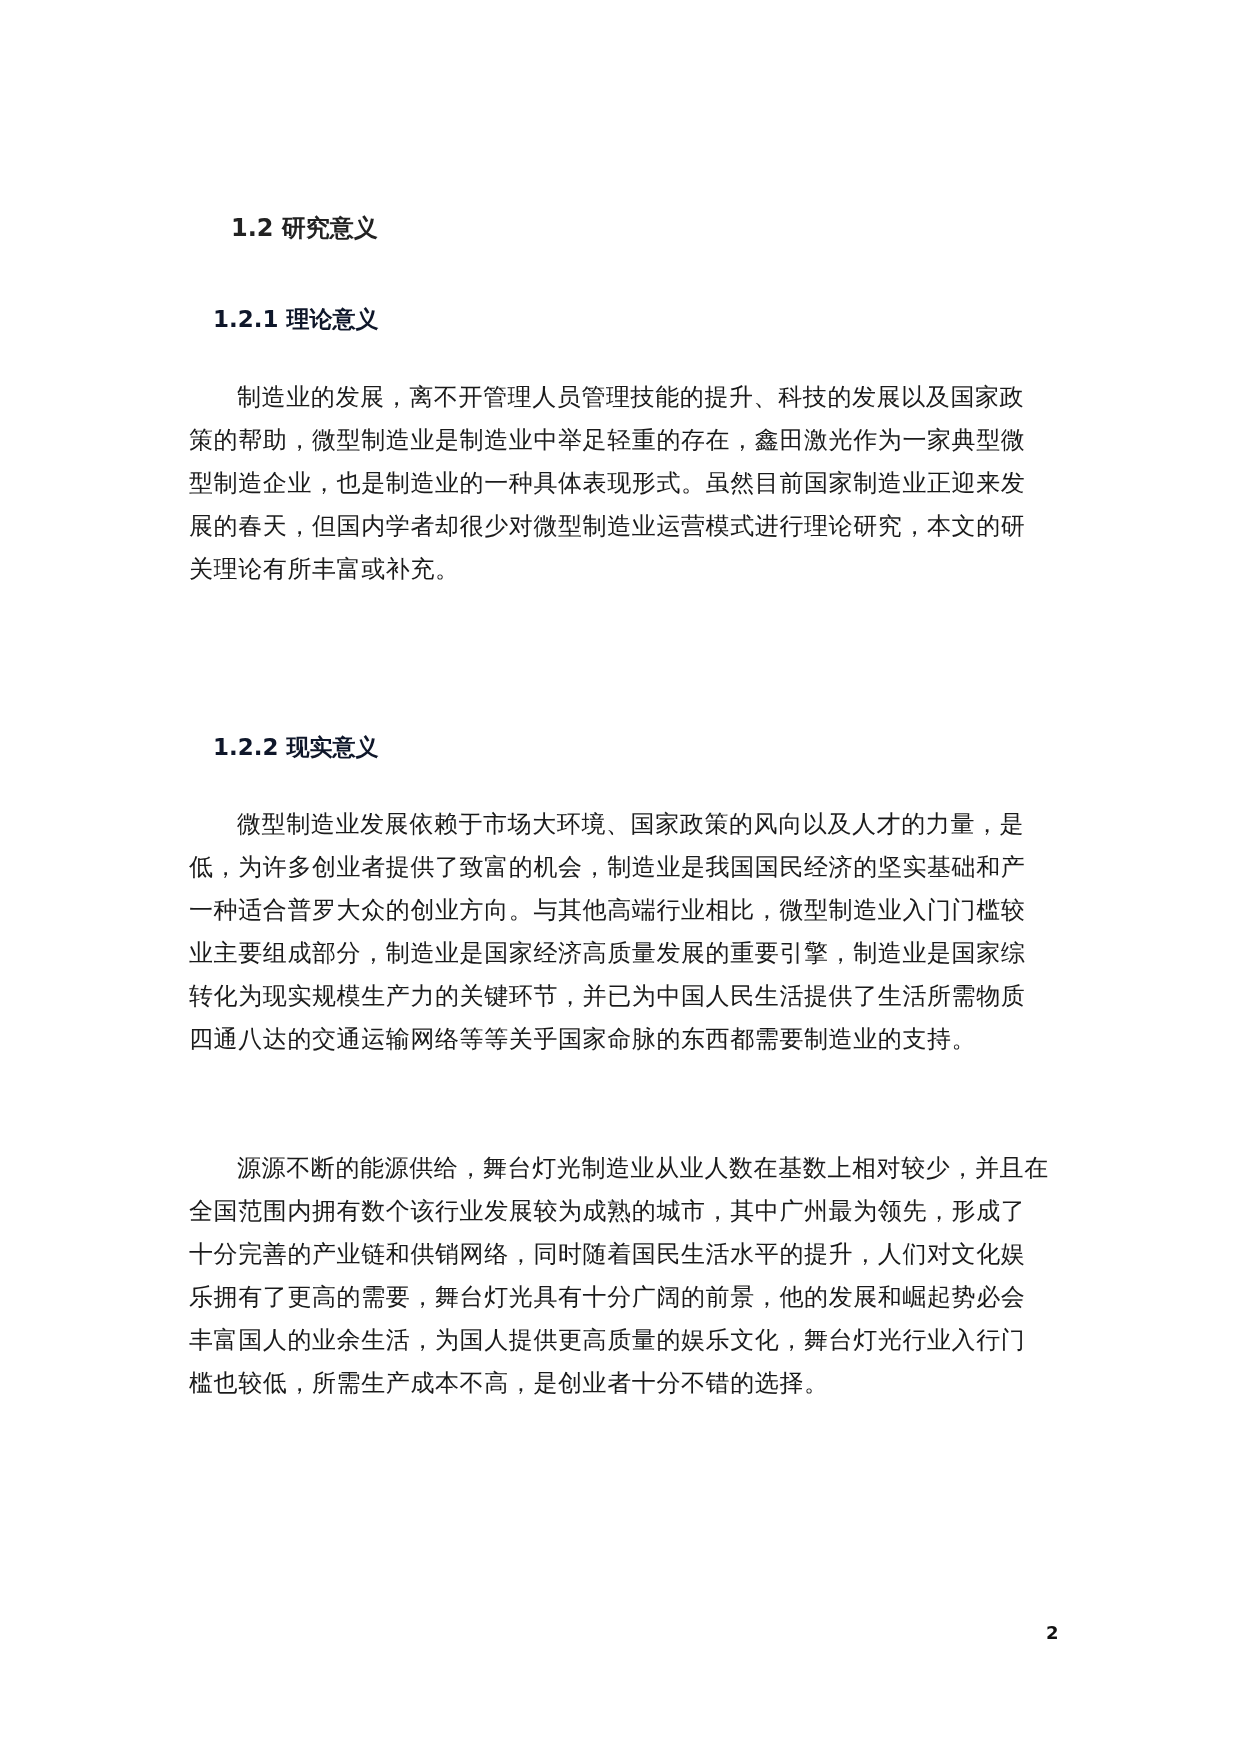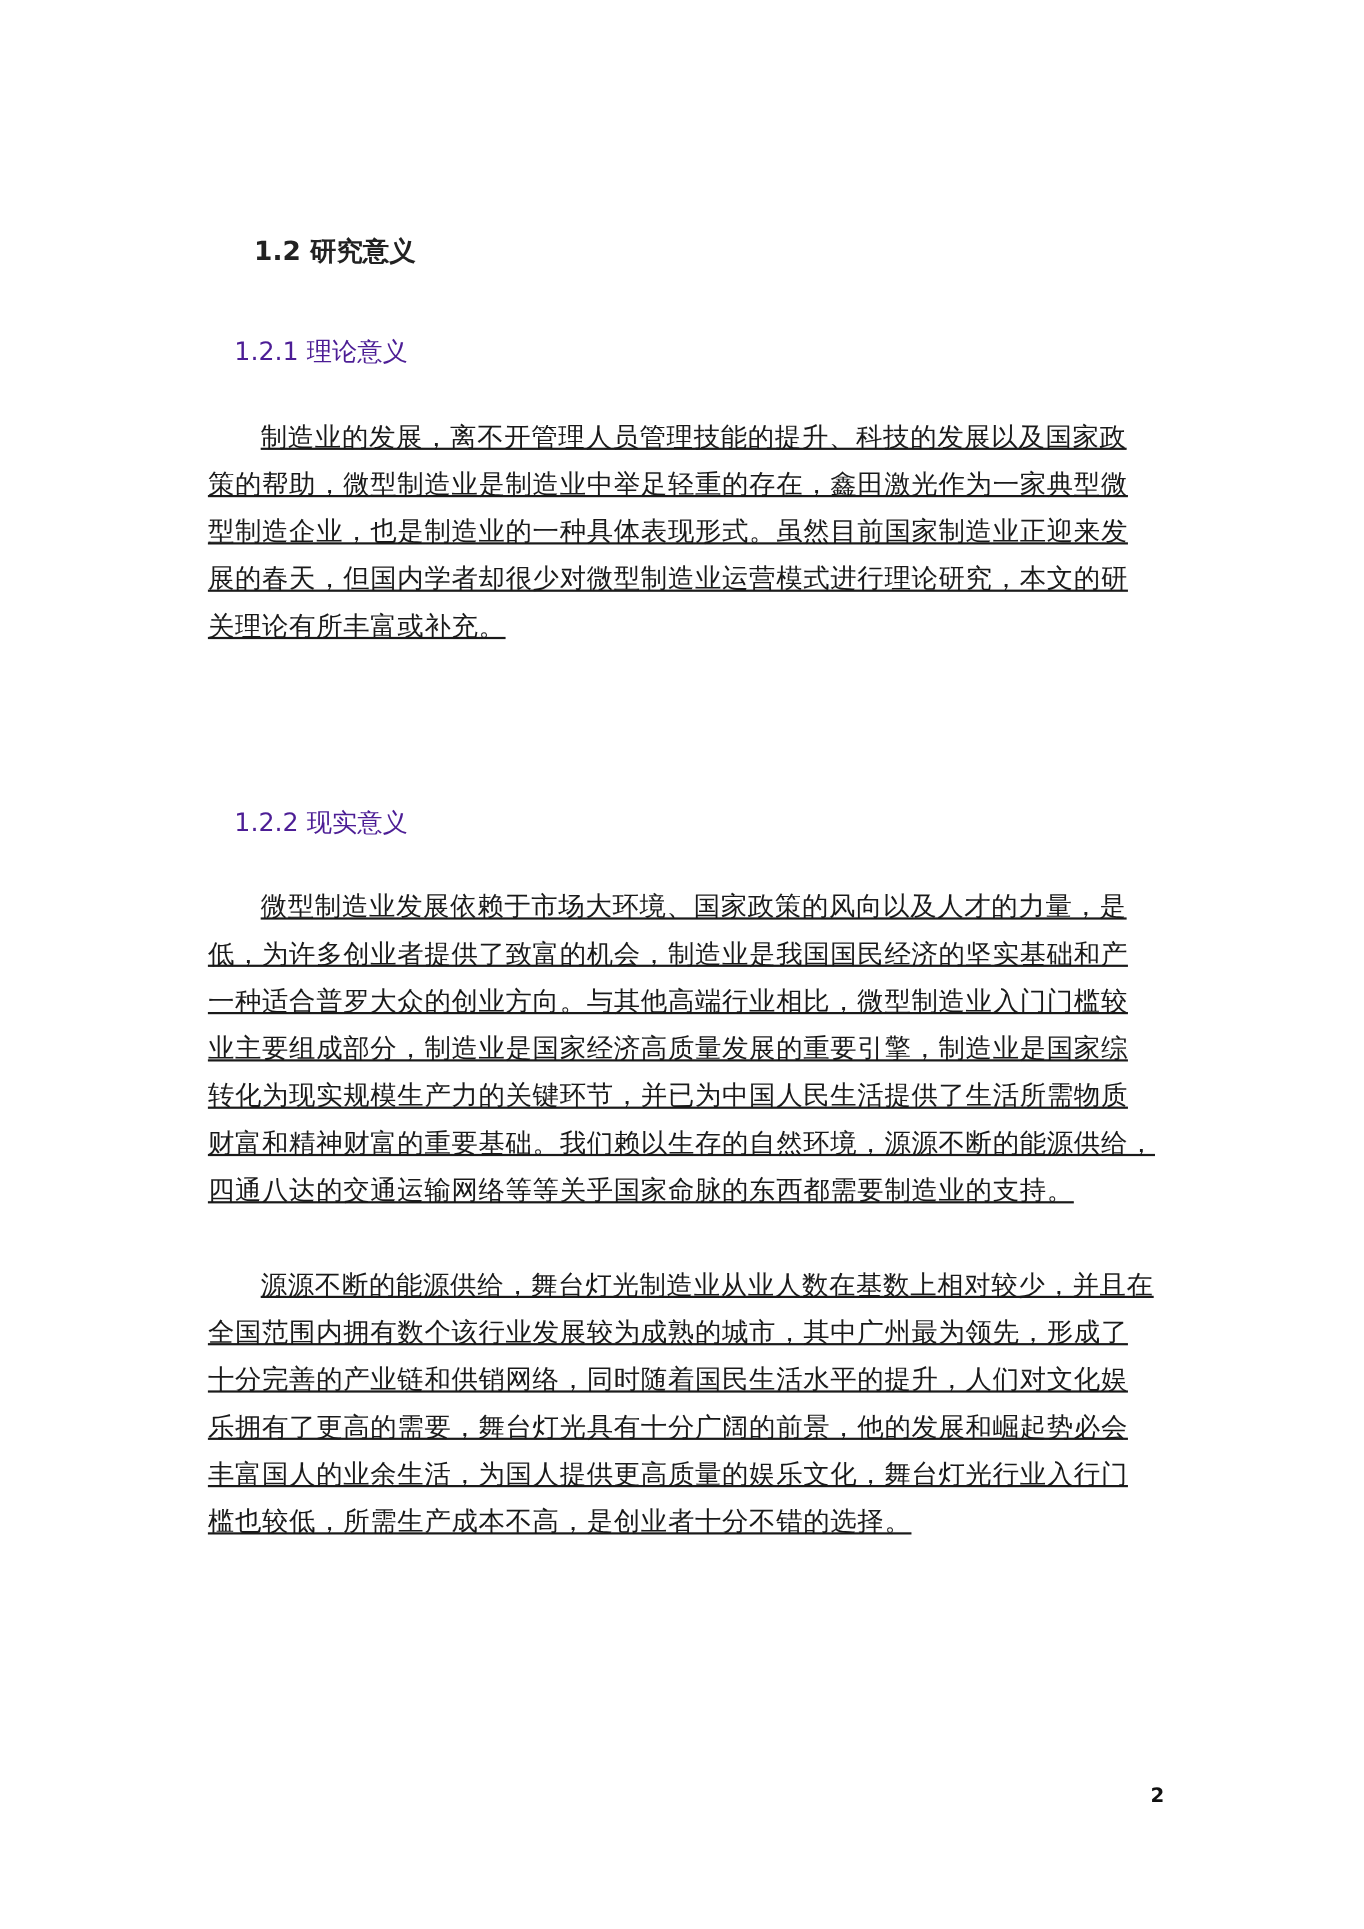--- a/index.html
+++ b/index.html
@@ -29,40 +29,39 @@
       font-weight: bold;
       color: #222;
       letter-spacing: 0px;
       white-space: nowrap;
       margin-left: 18px;
     }
     .h3 {
       position: absolute;
       left: 213px;
       font-size: 23px;
-      font-weight: normal;
-      color: #4c1d95;
+      font-weight: bold;
+      color: #0f172a;
       white-space: nowrap;
     }
     .para {
       position: absolute;
       left: 189px;
       width: 880px;
       font-size: 24px;
       line-height: 43px;
       color: #1a1a1a;
       text-align: justify;
       text-indent: 48px;
       letter-spacing: 0.6px;
     }
     .para span.line {
       display: block;
       white-space: nowrap;
       text-indent: 0;
-      text-decoration: underline;
     }
     .para span.line.first {
       padding-left: 48px;
     }
     .page-number {
       position: absolute;
       left: 1046px;
       top: 1622px;
       font-size: 18px;
       font-weight: bold;
@@ -87,21 +86,20 @@
   </div>
 
   <div class="h3" style="top:732px;">1.2.2 现实意义</div>
 
   <div class="para" style="top:803px;">
     <span class="line first">微型制造业发展依赖于市场大环境、国家政策的风向以及人才的力量，是</span>
     <span class="line">低，为许多创业者提供了致富的机会，制造业是我国国民经济的坚实基础和产</span>
     <span class="line">一种适合普罗大众的创业方向。与其他高端行业相比，微型制造业入门门槛较</span>
     <span class="line">业主要组成部分，制造业是国家经济高质量发展的重要引擎，制造业是国家综</span>
     <span class="line">转化为现实规模生产力的关键环节，并已为中国人民生活提供了生活所需物质</span>
-    <span class="line">财富和精神财富的重要基础。我们赖以生存的自然环境，源源不断的能源供给，</span>
     <span class="line">四通八达的交通运输网络等等关乎国家命脉的东西都需要制造业的支持。</span>
   </div>
 
   <div class="para" style="top:1147px;">
     <span class="line first">源源不断的能源供给，舞台灯光制造业从业人数在基数上相对较少，并且在</span>
     <span class="line">全国范围内拥有数个该行业发展较为成熟的城市，其中广州最为领先，形成了</span>
     <span class="line">十分完善的产业链和供销网络，同时随着国民生活水平的提升，人们对文化娱</span>
     <span class="line">乐拥有了更高的需要，舞台灯光具有十分广阔的前景，他的发展和崛起势必会</span>
     <span class="line">丰富国人的业余生活，为国人提供更高质量的娱乐文化，舞台灯光行业入行门</span>
     <span class="line">槛也较低，所需生产成本不高，是创业者十分不错的选择。</span>

